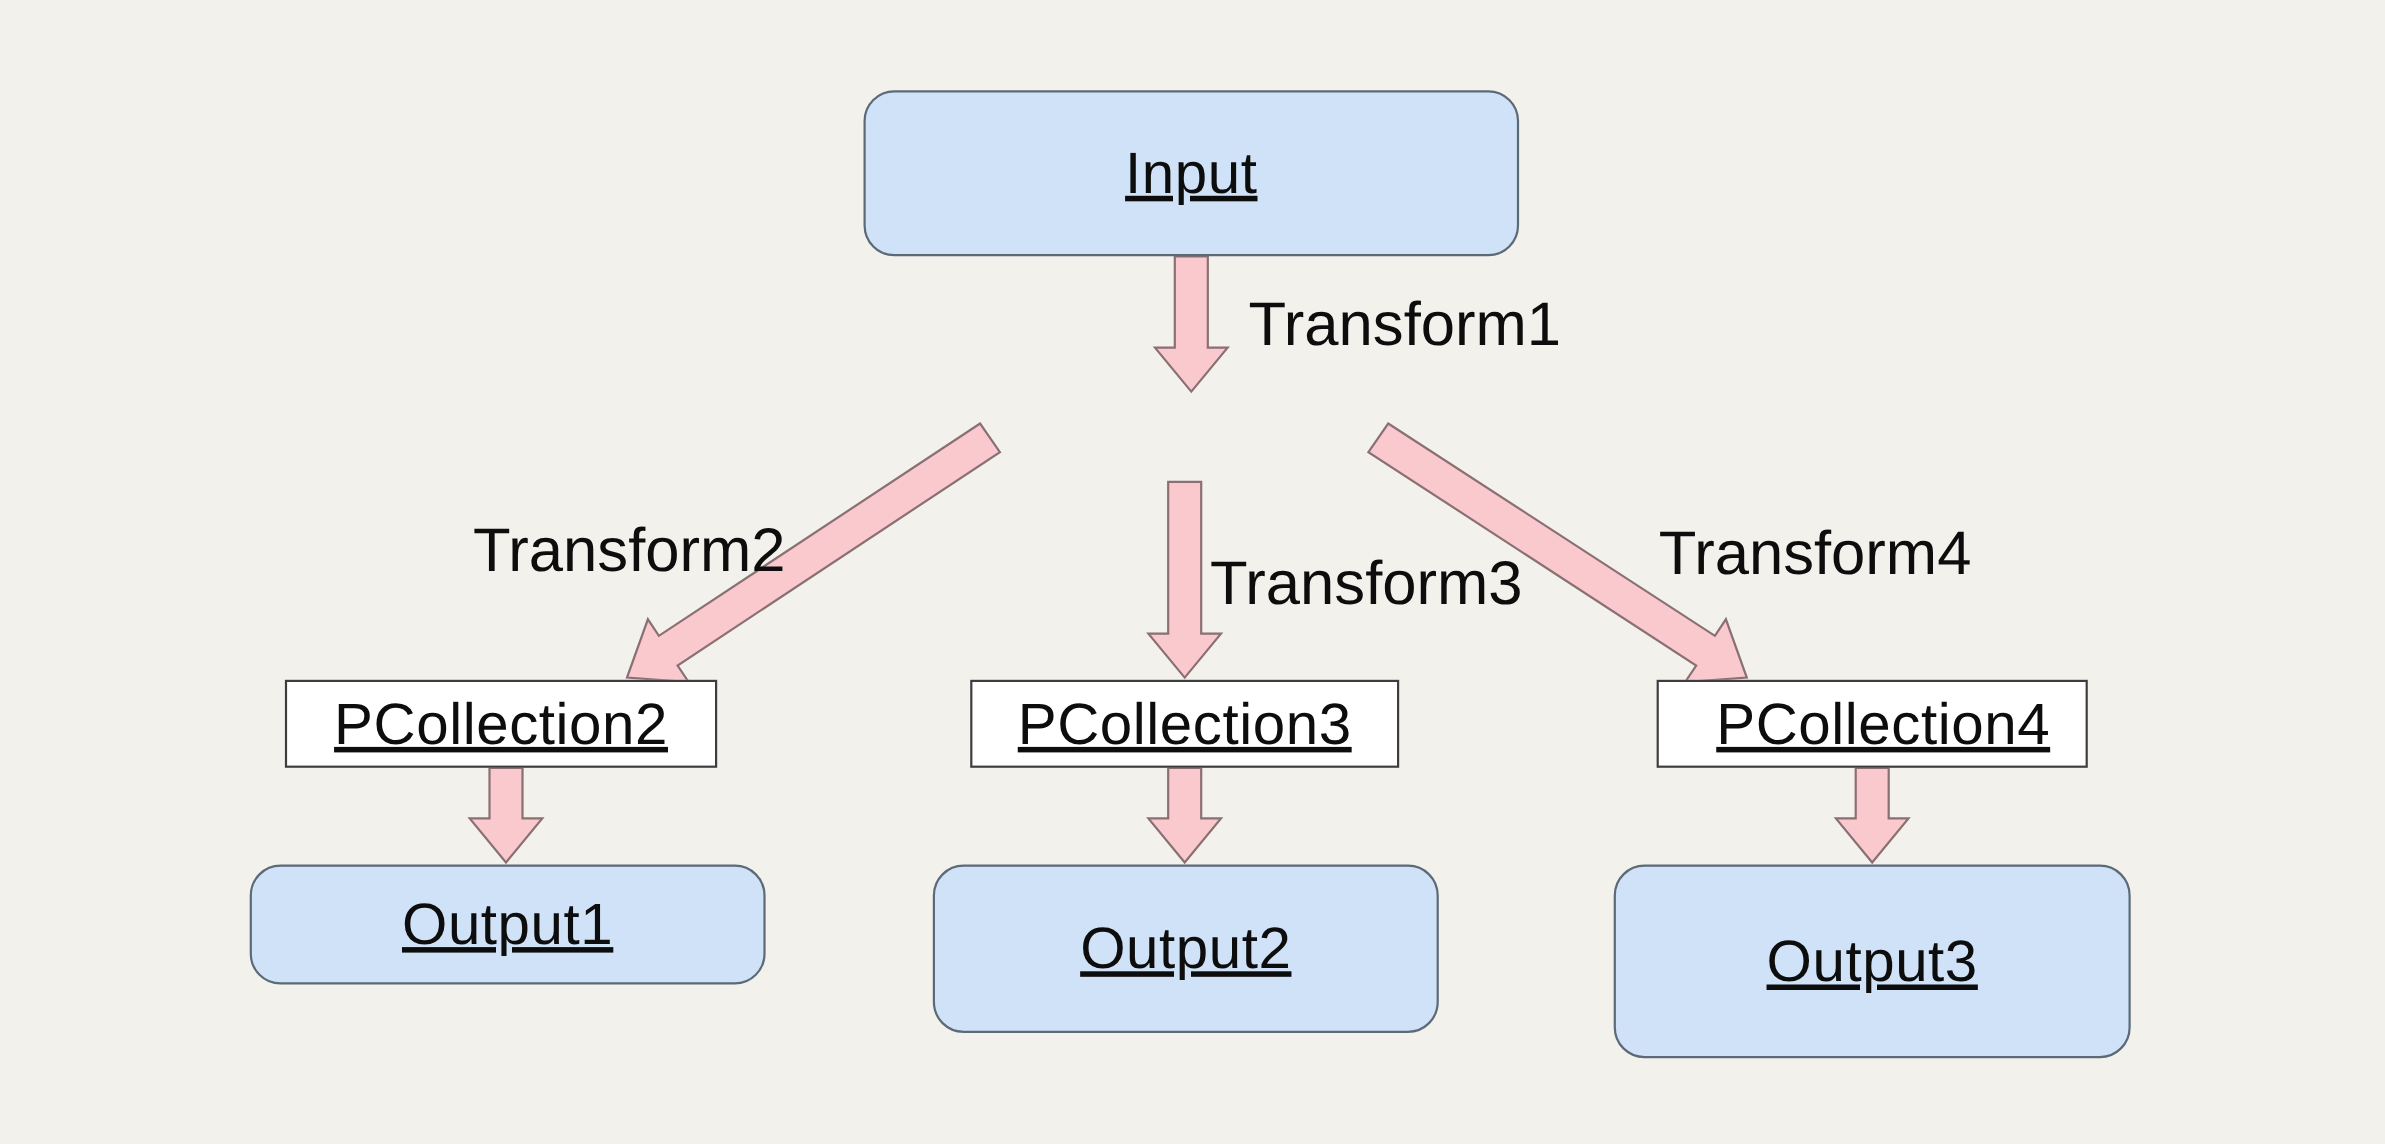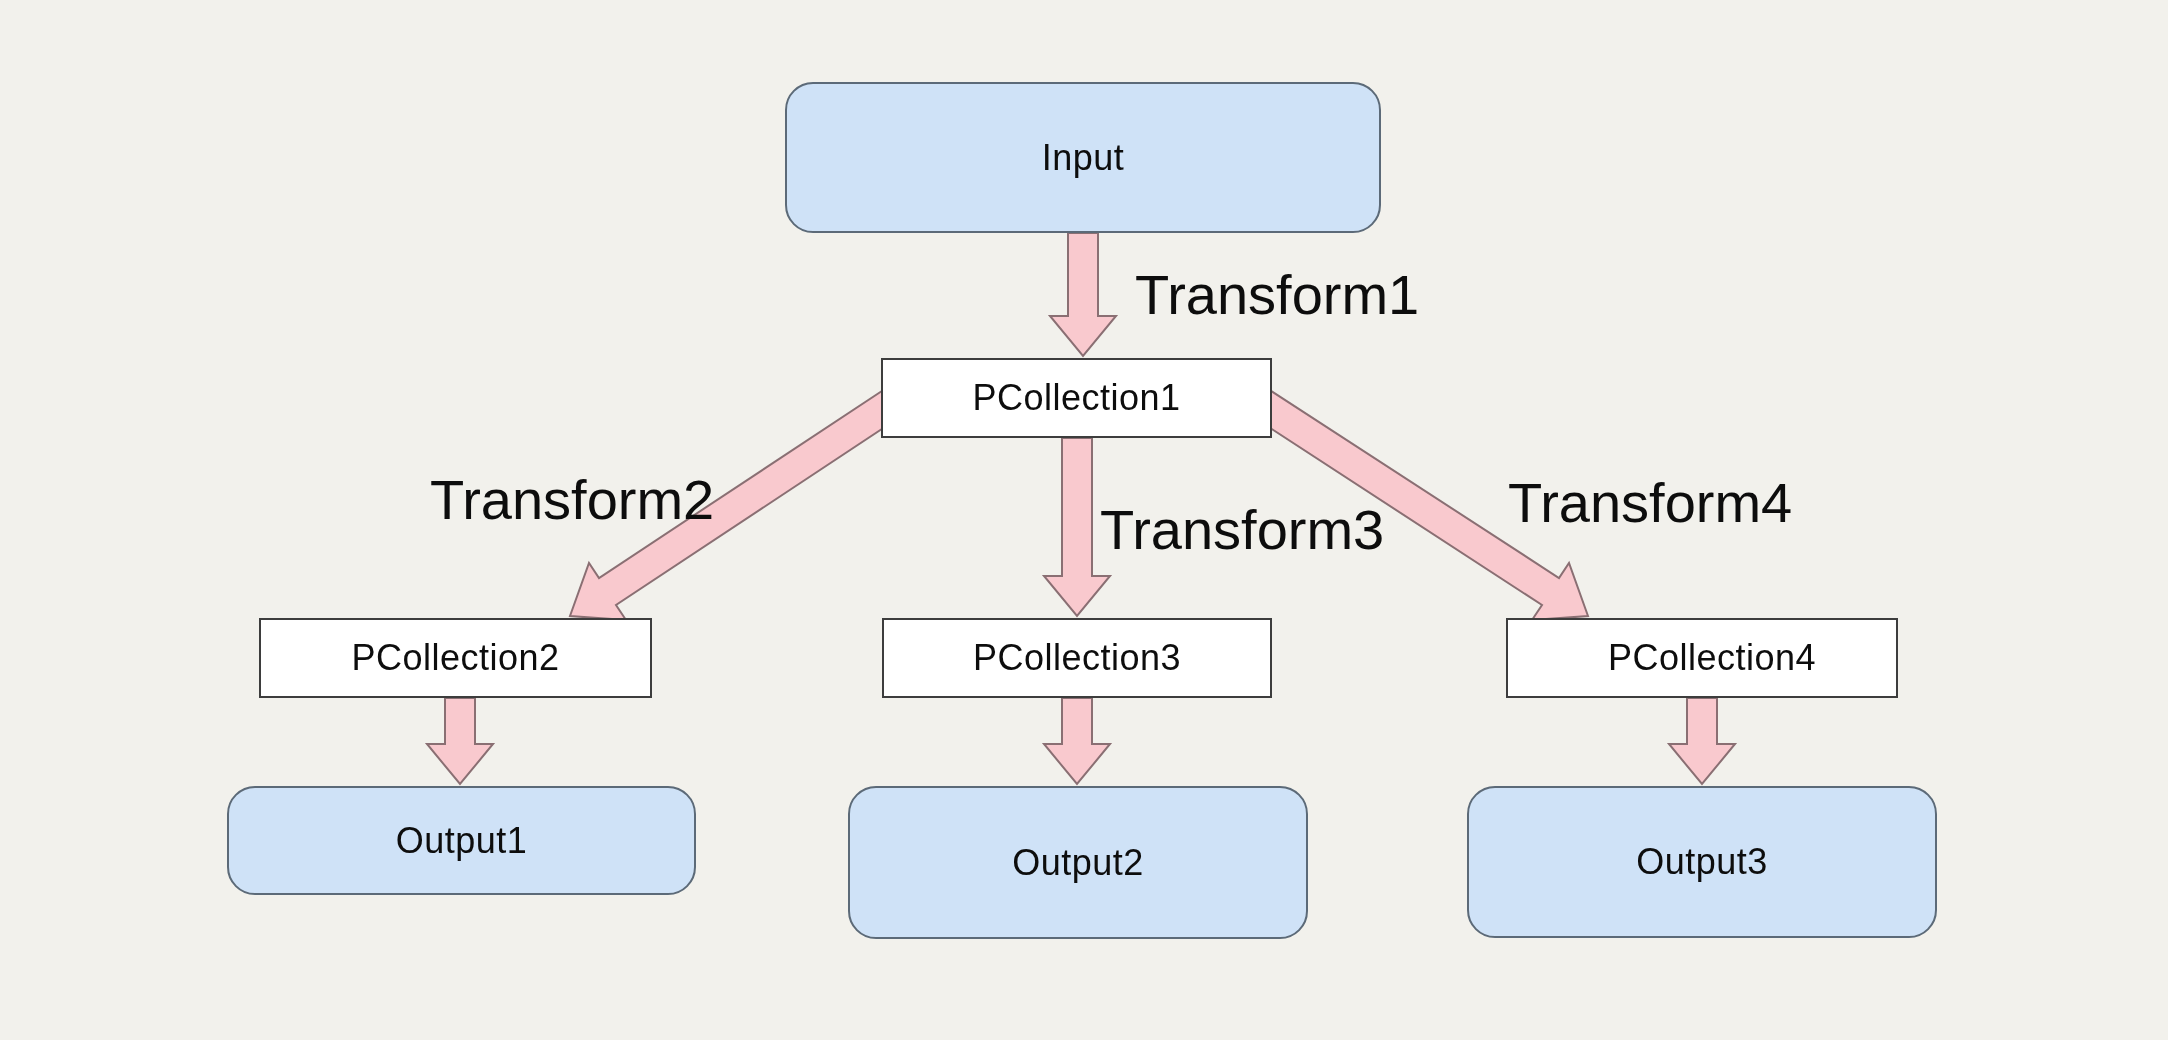--- a/index.html
+++ b/index.html
@@ -25,23 +25,24 @@
   .arrow-layer{position:absolute;left:0;top:0;width:2168px;height:1040px;}
   .arrow-layer polygon{
     fill:var(--arrow-fill);
     stroke:var(--arrow-stroke);
     stroke-width:2;
     stroke-linejoin:miter;
   }
   .node{
     position:absolute;
     display:flex;align-items:center;justify-content:center;
-    font-size:36px;
+    font-size:53px;
     letter-spacing:0.5px;
     text-align:center;
+    text-decoration:underline;
   }
   .node.blue{
     background:var(--node-blue-fill);
     border:2px solid var(--node-blue-border);
     border-radius:28px;
   }
   .node.white{
     background:var(--node-white-fill);
     border:2.5px solid var(--node-white-border);
   }
@@ -52,21 +53,21 @@
     white-space:nowrap;
   }
   
   #n-input        {left:785px;  top:82px;  width:596px; height:151px;}
   #n-pcollection1 {left:881px;  top:358px; width:391px; height:80px;}
   #n-pcollection2 {left:259px;  top:618px; width:393px; height:80px;}
   #n-pcollection3 {left:882px;  top:618px; width:390px; height:80px;}
   #n-pcollection4 {left:1506px; top:618px; width:392px; height:80px;padding-left:20px;}
   #n-output1      {left:227px;  top:786px; width:469px; height:109px;}
   #n-output2      {left:848px;  top:786px; width:460px; height:153px;}
-  #n-output3      {left:1467px; top:786px; width:470px; height:152px;}
+  #n-output3      {left:1467px; top:786px; width:470px; height:176px;}
   
   #l-transform1 {left:1135px; top:271px;}
   #l-transform2 {left:430px;  top:476px;}
   #l-transform3 {left:1100px; top:506px;}
   #l-transform4 {left:1495px; top:479px;margin-left:13px;}
 </style>
 </head>
 <body>
 
 <div class="canvas">
@@ -83,21 +84,20 @@
 
     <polygon points="445,698 475,698 475,744 493,744 460,784 427,744 445,744"></polygon>
 
     <polygon points="1062,698 1092,698 1092,744 1110,744 1077,784 1044,744 1062,744"></polygon>
 
     <polygon points="1687,698 1717,698 1717,744 1735,744 1702,784 1669,744 1687,744"></polygon>
   </svg>
 
   <div id="n-input" class="node blue">Input</div>
 
-  <div id="n-pcollection1" class="node white">PCollection1</div>
 
   <div id="n-pcollection2" class="node white">PCollection2</div>
 
   <div id="n-pcollection3" class="node white">PCollection3</div>
 
   <div id="n-pcollection4" class="node white">PCollection4</div>
 
   <div id="n-output1" class="node blue">Output1</div>
 
   <div id="n-output2" class="node blue">Output2</div>

